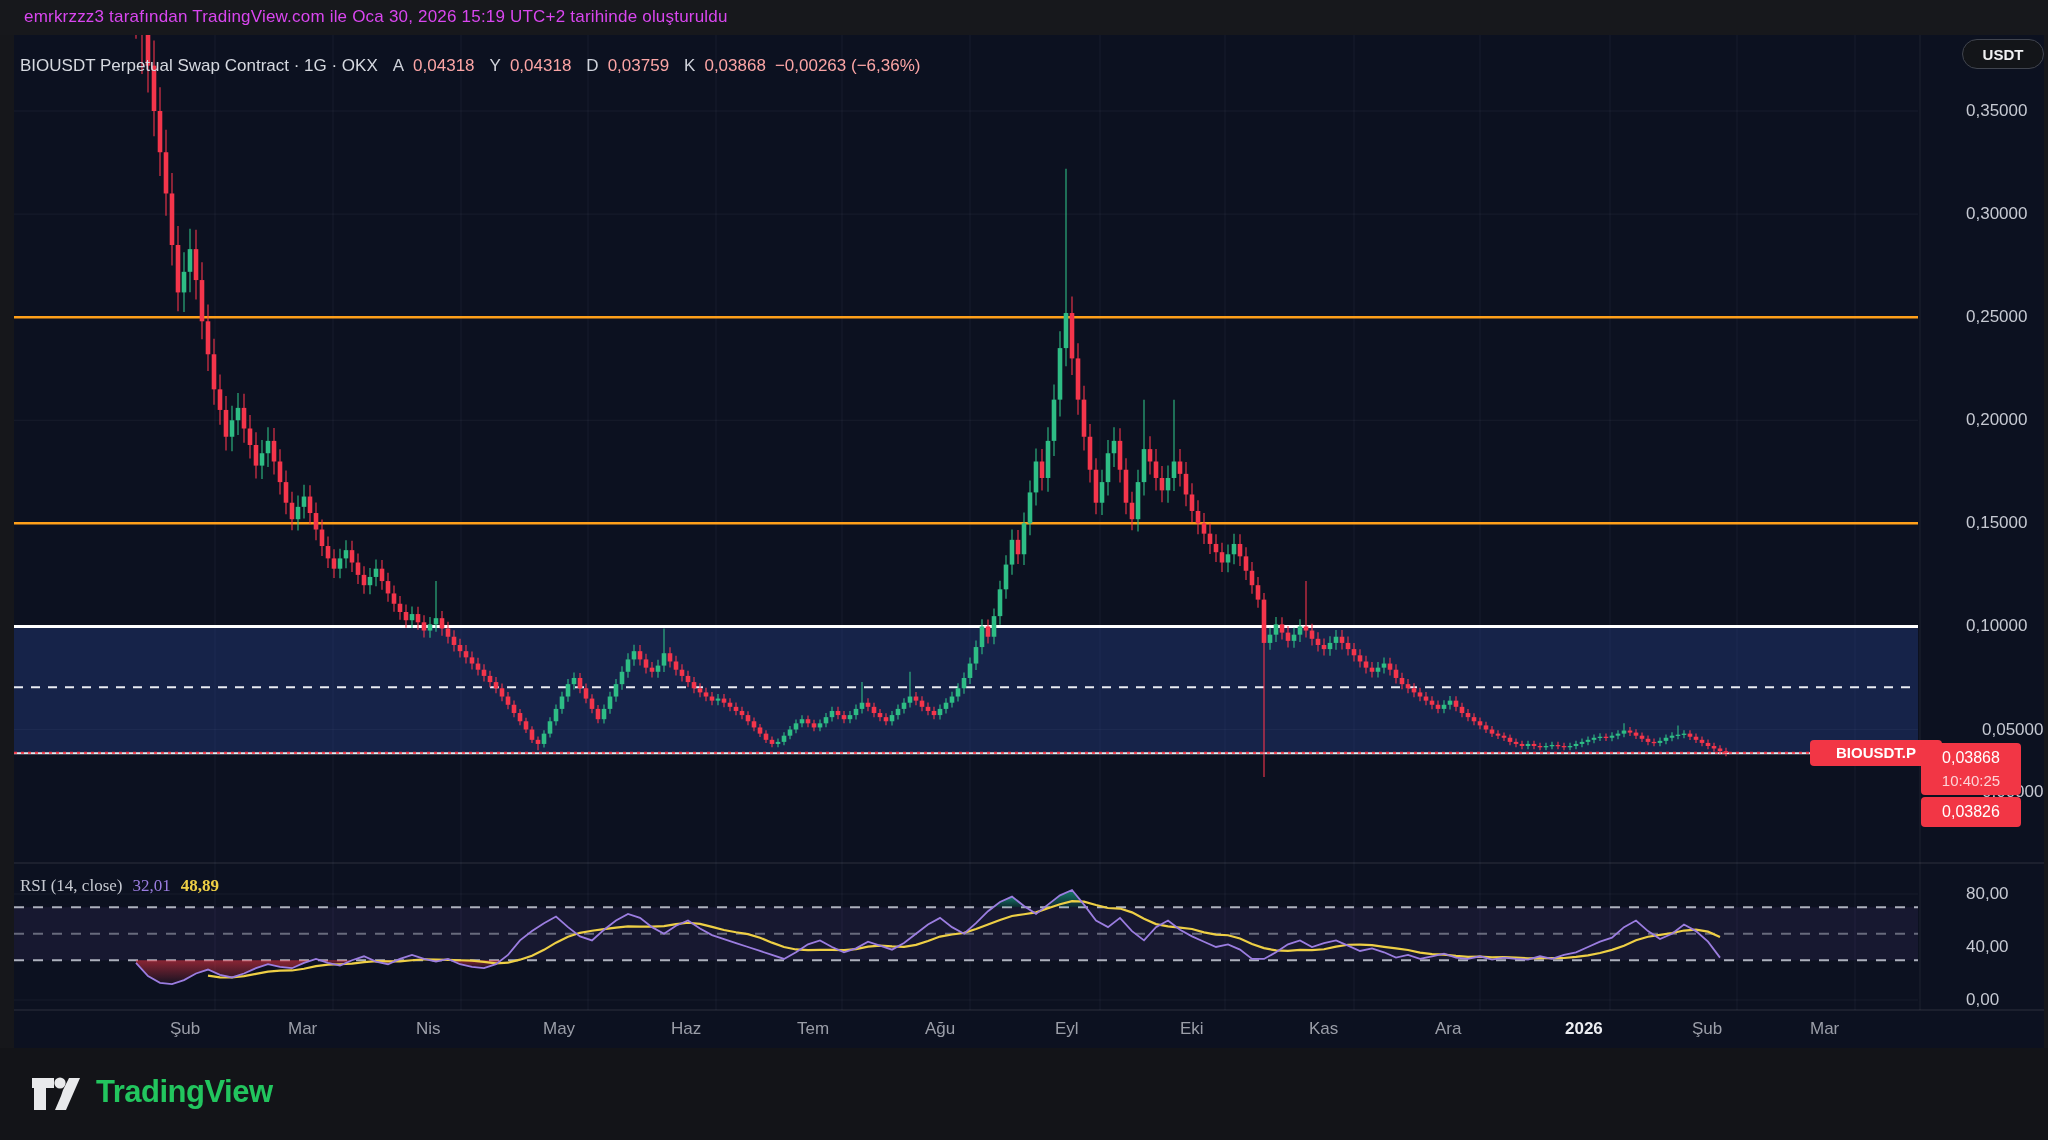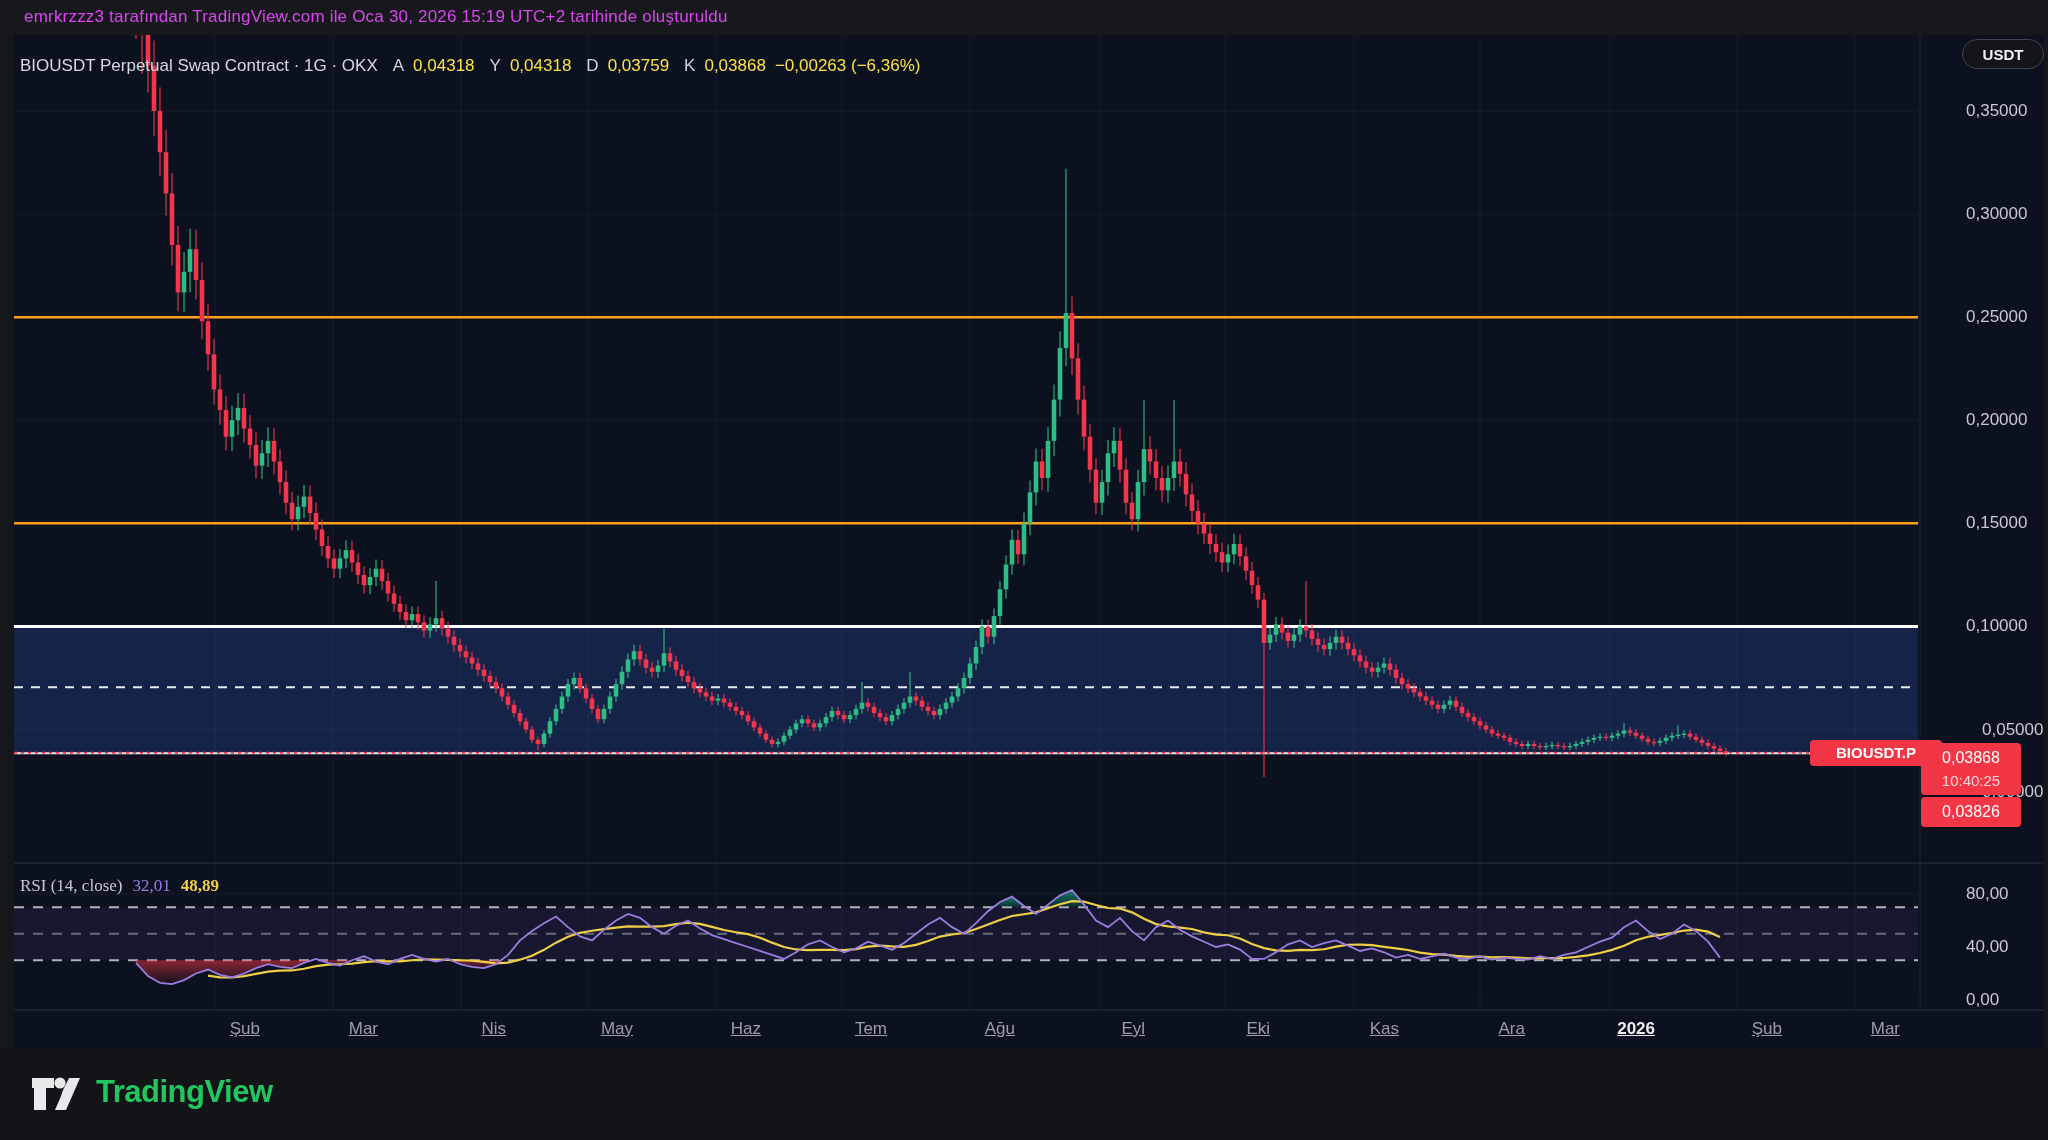--- a/index.html
+++ b/index.html
@@ -4,32 +4,32 @@
 <style>
   html,body{margin:0;padding:0;background:#16171b;}
   body{position:relative;width:2048px;height:1140px;overflow:hidden;
        font-family:"Liberation Sans",sans-serif;-webkit-font-smoothing:antialiased;}
   #topbar{position:absolute;left:0;top:0;width:2048px;height:35px;background:#17181c;}
   #topbar .attr{position:absolute;left:12px;top:7px;font-size:17px;color:#d946ef;letter-spacing:.2px;margin-left:12px;}
   #card{position:absolute;left:14px;top:35px;width:2030px;height:1013px;background:#0c1120;}
   #chart-svg{position:absolute;left:0;top:0;width:2048px;height:1140px;}
   .ovl{position:absolute;z-index:5;}
   #legend{left:20px;top:56px;display:flex;gap:9px;font-size:17px;color:#d6d9e0;align-items:center;white-space:nowrap;}
-  #legend .lv{color:#fde047;}
+  #legend .lv{color:#fca5a5;}
   #legend .lk{color:#cfd2da;margin-left:6px;}
   #usdt-btn{left:1962px;top:39px;width:80px;height:28px;background:#131519;border:1px solid #40444e;
     border-radius:15px;color:#f0f1f3;font-size:15px;font-weight:bold;display:flex;align-items:center;
     justify-content:center;cursor:pointer;}
   #rsi-legend{left:20px;top:876px;display:flex;gap:10px;font-size:17px;color:#c6c9d1;align-items:center;font-family:Liberation Serif, serif;}
   #rsi-legend .pv{color:#9b7de0;}
   #rsi-legend .mv{color:#eecf45;font-weight:bold;}
   .ptick{position:absolute;left:1966px;height:22px;line-height:22px;font-size:17px;color:#c6c9d2;z-index:4;}
   .rtick{position:absolute;left:1966px;height:22px;line-height:22px;font-size:17px;color:#c6c9d2;z-index:4;}
-  .mtick{position:absolute;width:90px;text-align:right;top:1016px;height:26px;line-height:26px;
-         font-size:17px;color:#9b9ea8;z-index:4;text-decoration:underline;}
+  .mtick{position:absolute;width:90px;text-align:left;top:1016px;height:26px;line-height:26px;
+         font-size:17px;color:#9b9ea8;z-index:4;}
   .mtick.em{color:#eceef2;font-weight:bold;}
   .badge{position:absolute;z-index:6;background:#f23645;color:#fff;border-radius:4px;
          display:flex;flex-direction:column;justify-content:center;}
   #sym-badge{left:1810px;width:132px;height:26px;font-size:15px;font-weight:bold;align-items:center;}
   #price-badge{left:1921px;width:100px;height:52px;font-size:16px;text-align:center;line-height:24px;}
   #price-badge .cd{font-size:15px;color:rgba(255,255,255,.78);line-height:22px;}
   #mark-badge{left:1921px;width:100px;height:30px;font-size:16px;text-align:center;line-height:30px;}
   #bottom{position:absolute;left:0;top:1048px;width:2048px;height:92px;background:#131418;}
   #logo{position:absolute;left:30px;top:24px;display:flex;align-items:center;gap:14px;cursor:pointer;}
   #logo .lt{font-size:31px;font-weight:bold;color:#22c55e;letter-spacing:-0.5px;}

